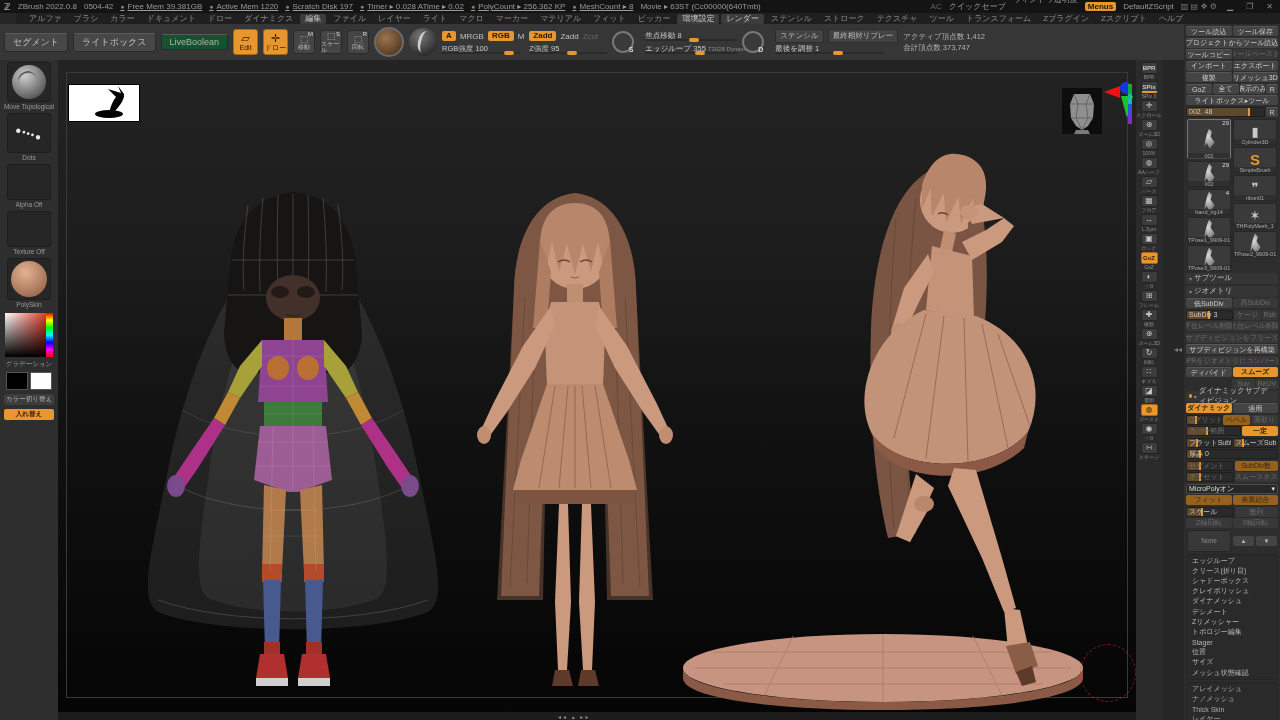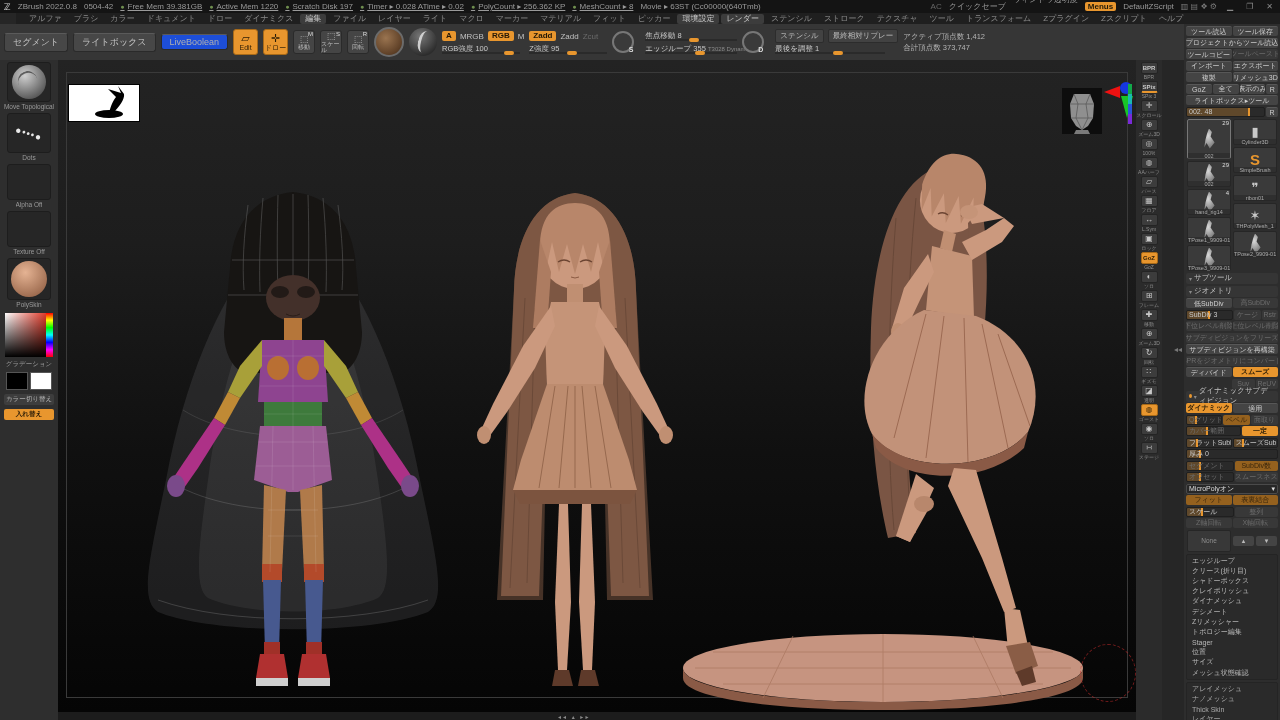--- a/index.html
+++ b/index.html
@@ -21,21 +21,21 @@
   #menubar{position:absolute;left:16px;top:13px;width:1280px;height:11px;background:#1f1f1f;
     display:flex;align-items:center;padding:0 8px;gap:2px;font-size:8px;color:#8a8a8a;}
   #menubar .mitem{padding:0 5px;line-height:10px;border-radius:2px;}
   #menubar .mitem.hl{background:#3c3c3c;color:#c8c8c8;}
 
   
   #shelf{position:absolute;left:0;top:24px;width:1280px;height:36px;background:#363636;
     display:flex;align-items:center;padding:0 4px;gap:5px;font-size:8px;}
   .shelf-btn{background:#474747;border:1px solid #2a2a2a;border-top-color:#5a5a5a;color:#c4c4c4;
     border-radius:3px;padding:2px 8px;font-size:9px;}
-  .shelf-btn.dark{background:#1d4ed8;color:#b0b0b0;}
+  .shelf-btn.dark{background:#14532d;color:#b0b0b0;}
   .bigbtn{width:25px;height:26px;border-radius:3px;display:flex;flex-direction:column;align-items:center;
     justify-content:center;font-size:7px;line-height:7px;background:#474747;color:#ccc;border:1px solid #2a2a2a;}
   .bigbtn .glyph{font-size:11px;line-height:11px;}
   .bigbtn.on{background:#e8962e;color:#2a1c06;border-color:#a86a18;}
   .smallbtn{width:22px;height:24px;border-radius:3px;background:#454545;border:1px solid #2a2a2a;color:#bdbdbd;
     display:flex;flex-direction:column;align-items:center;justify-content:center;font-size:6px;line-height:6px;position:relative;}
   .smallbtn .key{position:absolute;top:0;right:1px;font-size:6px;color:#ddd;}
   .smallbtn .glyph{font-size:9px;line-height:9px;}
   #brush-circle{width:30px;height:30px;border-radius:50%;background:radial-gradient(circle at 38% 35%,#9a7450,#5e4027 70%,#3c2817);border:2px solid #6b6b6b;}
   #stroke-sphere{width:28px;height:28px;border-radius:50%;background:radial-gradient(circle at 40% 30%,#777,#2c2c2c 75%);position:relative;}

